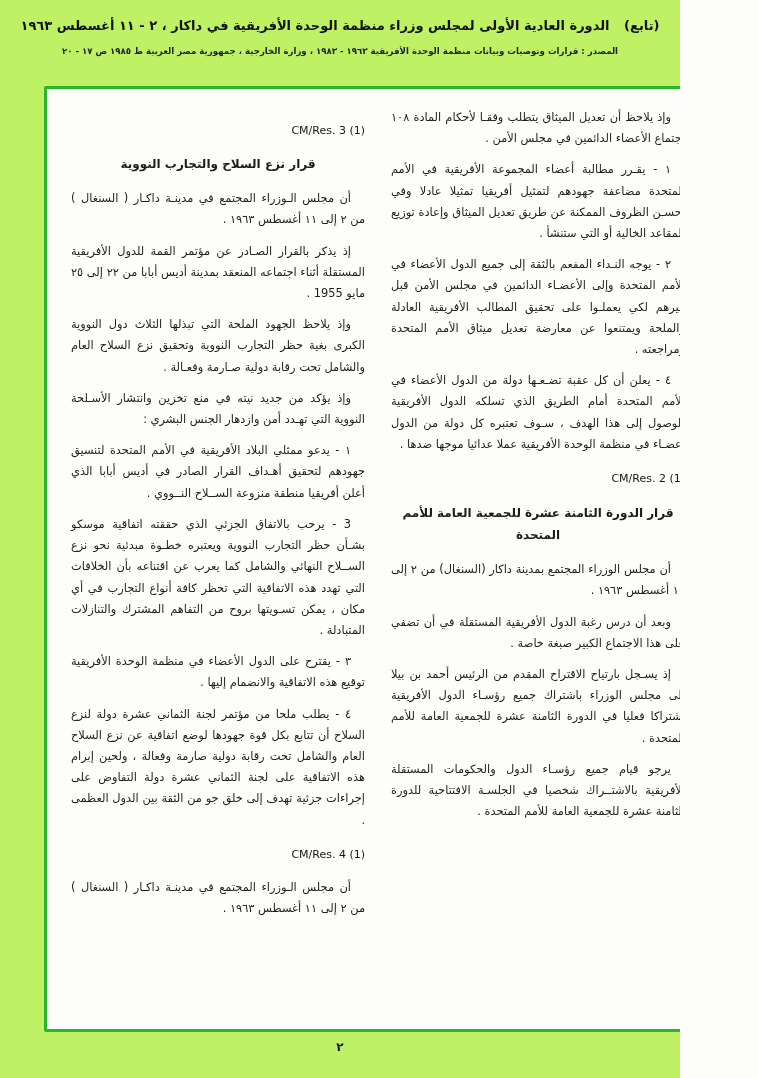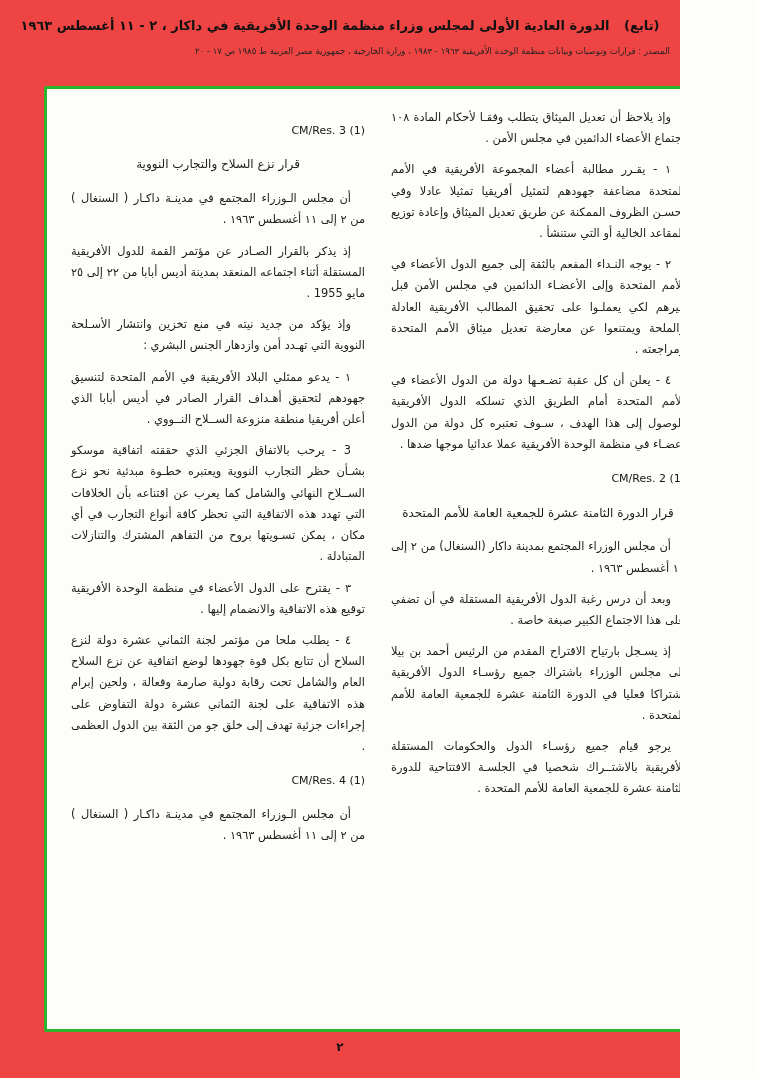--- a/index.html
+++ b/index.html
@@ -6,21 +6,21 @@
     margin: 0;
     padding: 0;
     background: #fdfdfa;
     font-family: "DejaVu Sans", sans-serif;
   }
   .page {
     position: relative;
     width: 680px;
     height: 1078px;
     overflow: hidden;
-    background: #ef4444;
+    background: #bef264;
     color: #1c1c1c;
   }
   .page-header {
     position: absolute;
     top: 18px;
     left: 20px;
     right: 20px;
     direction: rtl;
     text-align: center;
     font-weight: bold;
@@ -28,21 +28,22 @@
     color: #111;
     letter-spacing: 0;
   }
   .page-header [data-name="continuation-label"] { margin-left: 10px; }
   .source-line {
     position: absolute;
     top: 46px;
     left: 10px;
     right: 10px;
     direction: rtl;
-    font-weight: normal;
+    text-align: center;
+    font-weight: bold;
     font-size: 8.6px;
     color: #222;
   }
   .green-box {
     position: absolute;
     left: 44px;
     top: 86px;
     width: 668px;
     height: 946px;
     box-sizing: border-box;
@@ -63,21 +64,21 @@
     min-width: 0;
     font-size: 11.4px;
     line-height: 1.86;
     text-align: justify;
     color: #1d1d1d;
   }
   .block { margin: 0 0 10px 0; }
   .paragraph { text-indent: 14px; }
   .heading {
     text-align: center;
-    font-weight: normal;
+    font-weight: bold;
     font-size: 12px;
     margin: 12px 0 12px 0;
     line-height: 1.9;
   }
   .ref {
     direction: ltr;
     text-align: right;
     font-size: 11px;
     margin: 14px 0 12px 0;
     color: #161616;
@@ -117,20 +118,21 @@
           <div class="block paragraph" data-name="paragraph">أن مجلس الوزراء المجتمع بمدينة داكار (السنغال) من ٢ إلى ١١ أغسطس ١٩٦٣ .</div>
           <div class="block paragraph" data-name="paragraph">وبعد أن درس رغبة الدول الأفريقية المستقلة في أن تضفي على هذا الاجتماع الكبير صبغة خاصة .</div>
           <div class="block paragraph" data-name="paragraph">إذ يسـجل بارتياح الاقتراح المقدم من الرئيس أحمد بن بيلا إلى مجلس الوزراء باشتراك جميع رؤسـاء الدول الأفريقية اشتراكا فعليا في الدورة الثامنة عشرة للجمعية العامة للأمم المتحدة .</div>
           <div class="block paragraph" data-name="paragraph">يرجو قيام جميع رؤسـاء الدول والحكومات المستقلة الأفريقية بالاشتــراك شخصيا في الجلسـة الافتتاحية للدورة الثامنة عشرة للجمعية العامة للأمم المتحدة .</div>
         </div>
       <div class="column" data-name="column-left">
           <div class="block ref" data-name="resolution-ref">CM/Res. 3 (1)</div>
           <div class="block heading" data-name="resolution-title">قرار نزع السلاح والتجارب النووية</div>
           <div class="block paragraph" data-name="paragraph">أن مجلس الـوزراء المجتمع في مدينـة داكـار ( السنغال ) من ٢ إلى ١١ أغسطس ١٩٦٣ .</div>
           <div class="block paragraph" data-name="paragraph">إذ يذكر بالقرار الصـادر عن مؤتمر القمة للدول الأفريقية المستقلة أثناء اجتماعه المنعقد بمدينة أديس أبابا من ٢٢ إلى ٢٥ مايو 1955 .</div>
+          <div class="block paragraph" data-name="paragraph">وإذ يلاحظ الجهود الملحة التي تبذلها الثلاث دول النووية الكبرى بغية حظر التجارب النووية وتحقيق نزع السلاح العام والشامل تحت رقابة دولية صـارمة وفعـالة .</div>
           <div class="block paragraph" data-name="paragraph">وإذ يؤكد من جديد نيته في منع تخزين وانتشار الأسـلحة النووية التي تهـدد أمن وازدهار الجنس البشري :</div>
           <div class="block paragraph" data-name="paragraph">١ - يدعو ممثلي البلاد الأفريقية في الأمم المتحدة لتنسيق جهودهم لتحقيق أهـداف القرار الصادر في أديس أبابا الذي أعلن أفريقيا منطقة منزوعة الســلاح النــووي .</div>
           <div class="block paragraph" data-name="paragraph">3 - يرحب بالاتفاق الجزئي الذي حققته اتفاقية موسكو بشـأن حظر التجارب النووية ويعتبره خطـوة مبدئية نحو نزع الســلاح النهائي والشامل كما يعرب عن اقتناعه بأن الخلافات التي تهدد هذه الاتفاقية التي تحظر كافة أنواع التجارب في أي مكان ، يمكن تسـويتها بروح من التفاهم المشترك والتنازلات المتبادلة .</div>
           <div class="block paragraph" data-name="paragraph">٣ - يقترح على الدول الأعضاء في منظمة الوحدة الأفريقية توقيع هذه الاتفاقية والانضمام إليها .</div>
           <div class="block paragraph" data-name="paragraph">٤ - يطلب ملحا من مؤتمر لجنة الثماني عشرة دولة لنزع السلاح أن تتابع بكل قوة جهودها لوضع اتفاقية عن نزع السلاح العام والشامل تحت رقابة دولية صارمة وفعالة ، ولحين إبرام هذه الاتفاقية على لجنة الثماني عشرة دولة التفاوض على إجراءات جزئية تهدف إلى خلق جو من الثقة بين الدول العظمى .</div>
           <div class="block ref" data-name="resolution-ref">CM/Res. 4 (1)</div>
           <div class="block paragraph" data-name="paragraph">أن مجلس الـوزراء المجتمع في مدينـة داكـار ( السنغال ) من ٢ إلى ١١ أغسطس ١٩٦٣ .</div>
         </div>
     </div>
   </div>

